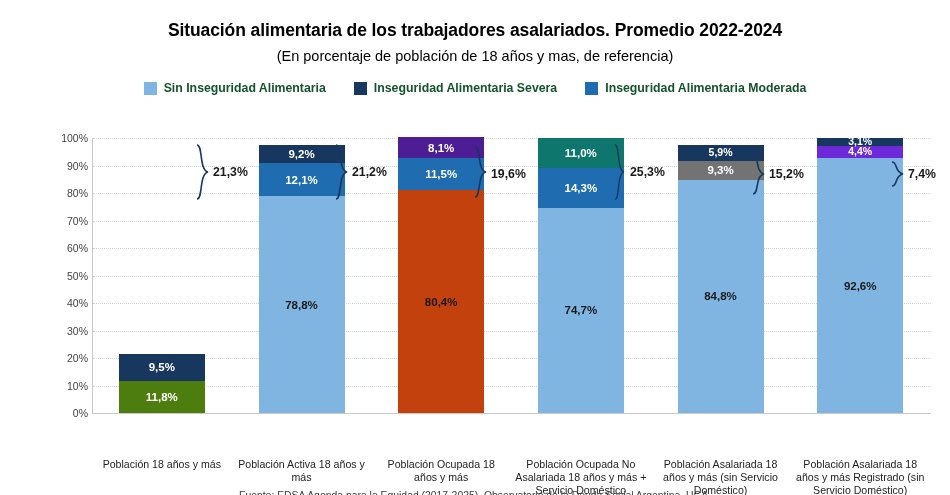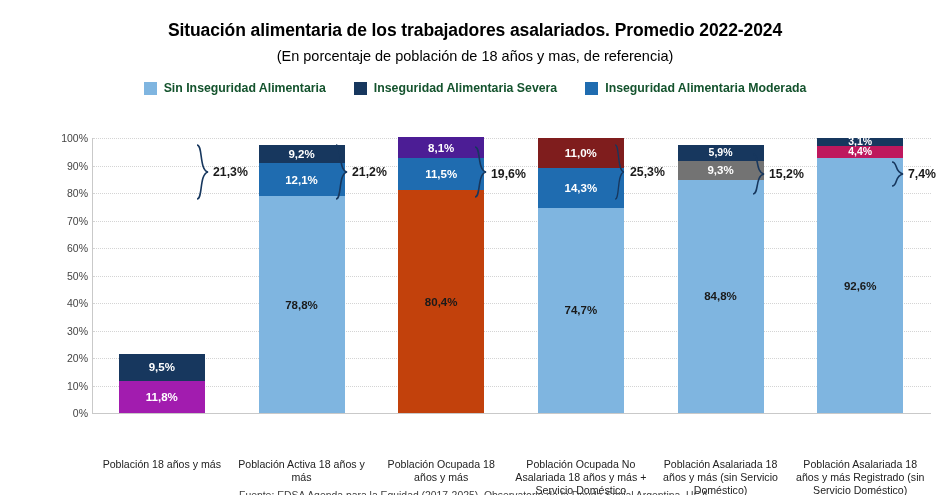--- a/index.html
+++ b/index.html
@@ -239,21 +239,21 @@
     </div>
 
     <div class="bars">
 
       <div class="bar-col">
         <div class="bar">
           <div style="width:100%">
             <div class="seg" style="height:26.1px;background:#17375E">
               <span class="seg-label">9,5%</span>
             </div>
-            <div class="seg" style="height:32.5px;background:#a21caf">
+            <div class="seg" style="height:32.5px;background:#4d7c0f">
               <span class="seg-label">11,8%</span>
             </div>
           </div>
         </div>
       </div>
 
       <div class="bar-col">
         <div class="bar">
           <div style="width:100%">
             <div class="seg" style="height:18px;background:#17375E">
@@ -281,21 +281,21 @@
             <div class="seg" style="height:223px;background:#c2410c">
               <span class="seg-label dark">80,4%</span>
             </div>
           </div>
         </div>
       </div>
 
       <div class="bar-col">
         <div class="bar">
           <div style="width:100%">
-            <div class="seg" style="height:30.3px;background:#7f1d1d">
+            <div class="seg" style="height:30.3px;background:#0f766e">
               <span class="seg-label">11,0%</span>
             </div>
             <div class="seg" style="height:39.3px;background:#1F6CB0">
               <span class="seg-label">14,3%</span>
             </div>
             <div class="seg" style="height:205.4px;background:#7FB5E0">
               <span class="seg-label dark">74,7%</span>
             </div>
           </div>
         </div>
@@ -316,21 +316,21 @@
           </div>
         </div>
       </div>
 
       <div class="bar-col">
         <div class="bar">
           <div style="width:100%">
             <div class="seg" style="height:8.5px;background:#17375E">
               <span class="seg-label sev-small">3,1%</span>
             </div>
-            <div class="seg" style="height:12.1px;background:#be185d">
+            <div class="seg" style="height:12.1px;background:#6d28d9">
               <span class="seg-label sev-small">4,4%</span>
             </div>
             <div class="seg" style="height:254.6px;background:#7FB5E0">
               <span class="seg-label dark">92,6%</span>
             </div>
           </div>
         </div>
       </div>
 
     </div>

